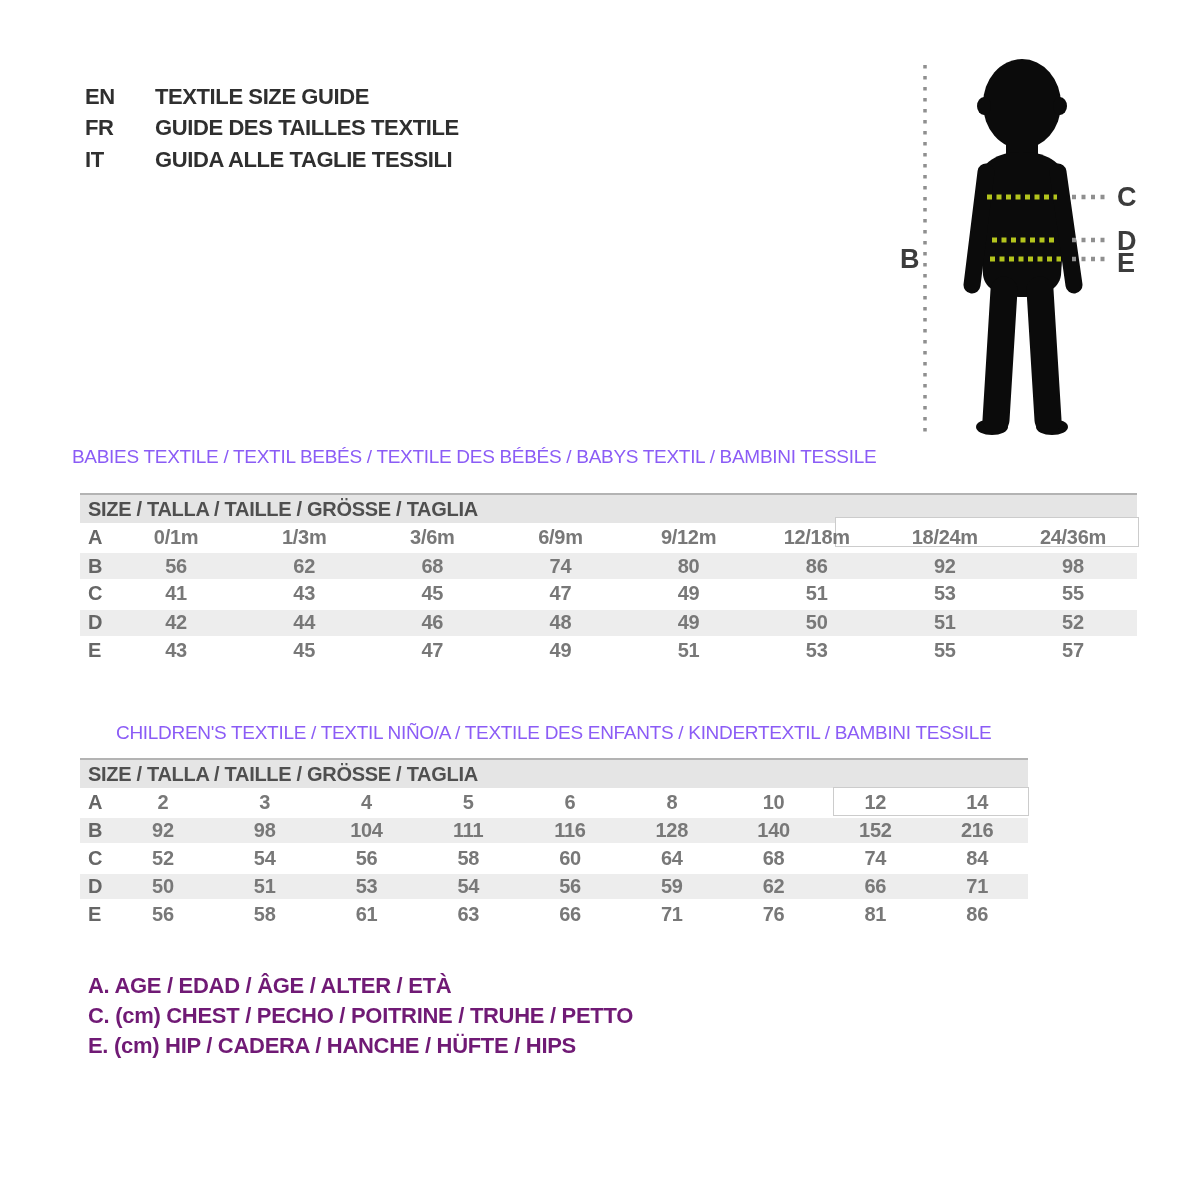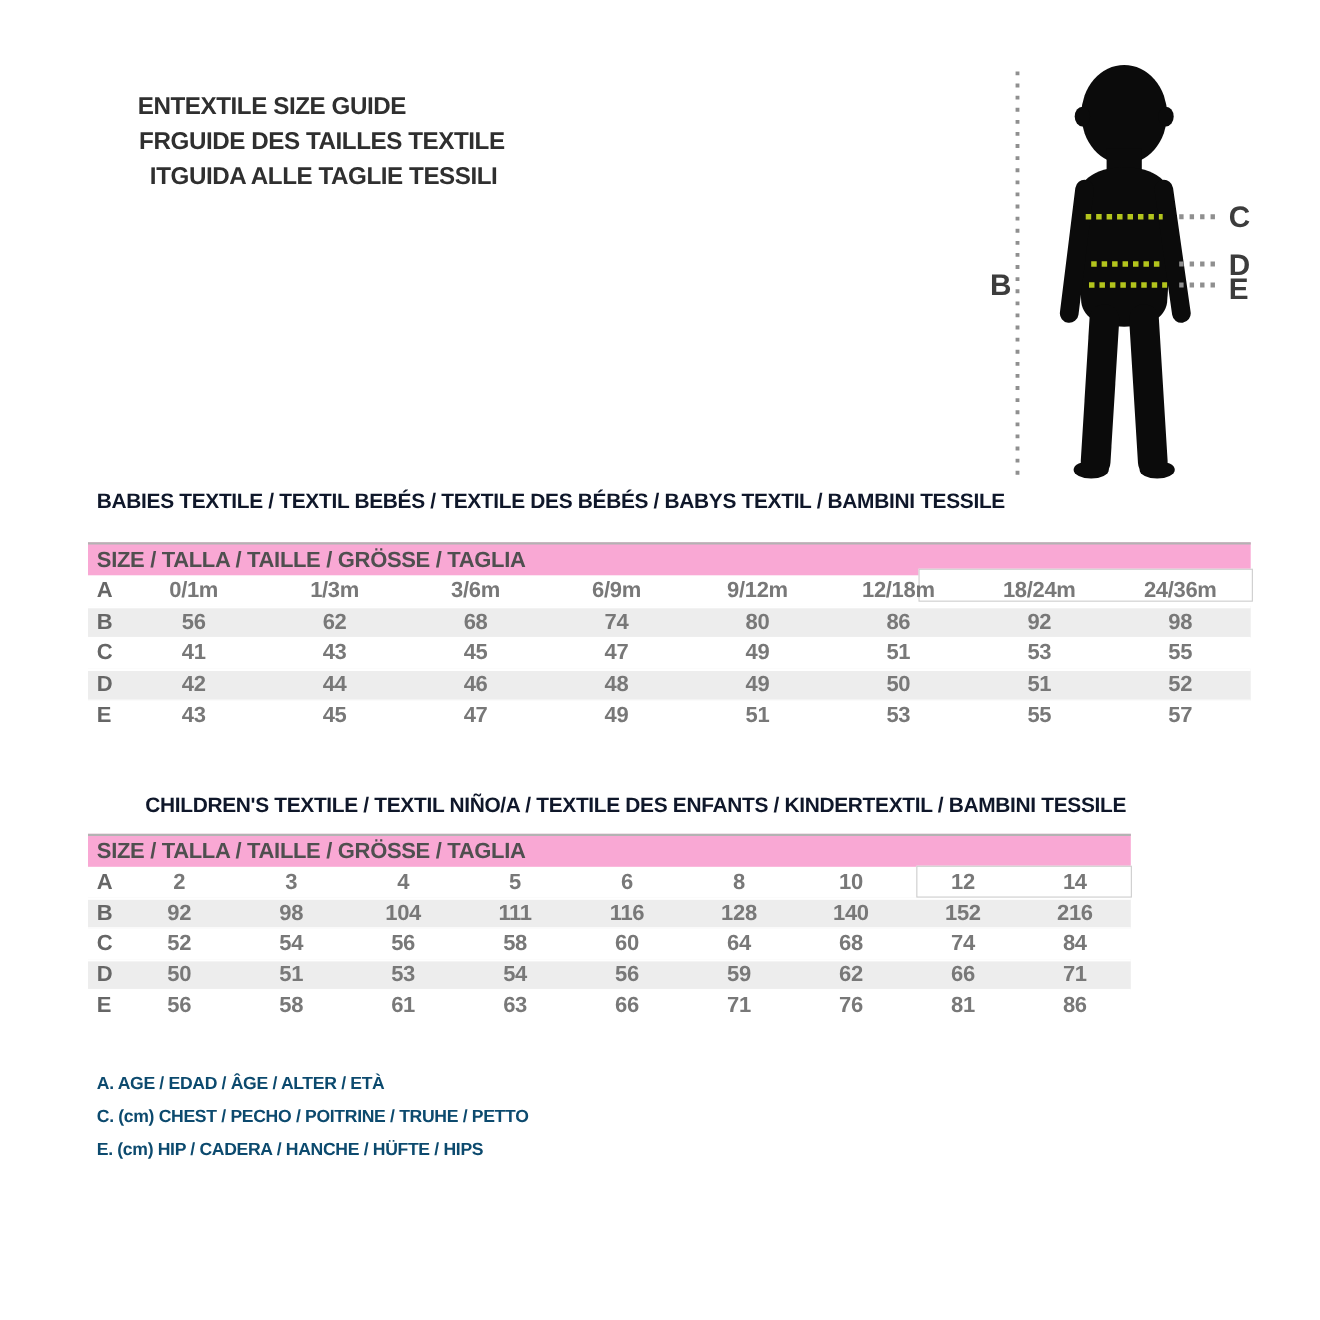--- a/index.html
+++ b/index.html
@@ -5,38 +5,38 @@
   html,body{margin:0;padding:0;}
   body{
     width:1200px;height:1200px;position:relative;background:#ffffff;overflow:hidden;
     font-family:"Liberation Sans","DejaVu Sans",sans-serif;
     -webkit-font-smoothing:antialiased;
   }
   
   .lang-block{position:absolute;left:85px;top:81px;}
   .lang-row{display:flex;height:31.5px;align-items:center;}
   .lang-code,.lang-title{
-    font-weight:bold;font-size:22px;color:#2f2f2f;letter-spacing:-0.4px;white-space:nowrap;text-align:right;
+    font-weight:bold;font-size:22px;color:#2f2f2f;letter-spacing:-0.4px;white-space:nowrap;
   }
   .lang-code{width:70px;}
   
   .figure-svg{position:absolute;left:895px;top:42px;}
   
   .section-heading{
-    position:absolute;left:88px;font-weight:bold;font-size:19px;color:#0f172a;
+    position:absolute;left:72px;font-weight:normal;font-size:19px;color:#8b5cf6;
     letter-spacing:-0.3px;white-space:nowrap;
   }
   .heading-babies{top:446px;}
   .heading-children{top:722px;margin-left:44px;}
   
   .size-table{position:absolute;left:80px;}
   .table-babies{top:493px;width:1057px;}
   .table-children{top:758px;width:948px;}
   .header-bar{
-    height:30px;background:#f9a8d4;border-top:2px solid #b3b3b3;box-sizing:border-box;
+    height:30px;background:#e5e5e5;border-top:2px solid #b3b3b3;box-sizing:border-box;
     display:flex;align-items:center;padding-left:8px;
     font-weight:bold;font-size:20px;color:#4f4f4f;letter-spacing:-0.3px;
   }
   .trow{display:flex;align-items:center;height:28.4px;}
   .table-children .trow{height:28px;}
   .trow.band{background:#ededed;border-top:2px solid #ffffff;border-bottom:1px solid #ffffff;box-sizing:border-box;}
   .tlabel{
     flex:0 0 32px;padding-left:8px;box-sizing:border-box;
     font-weight:bold;font-size:20px;color:#666666;
   }
@@ -45,21 +45,21 @@
     position:relative;z-index:2;letter-spacing:-0.3px;
   }
   
   .hl-box{position:absolute;background:#ffffff;border:1px solid #cccccc;z-index:1;box-sizing:border-box;}
   .hl-babies{left:835px;top:517px;width:304px;height:30px;}
   .hl-children{left:833px;top:787px;width:196px;height:29px;}
   
   .legend{position:absolute;left:88px;top:971px;}
   .legend-line{
     height:30px;display:flex;align-items:center;
-    font-weight:bold;font-size:16px;color:#0c4a6e;letter-spacing:-0.3px;white-space:nowrap;
+    font-weight:bold;font-size:22px;color:#701a75;letter-spacing:-0.3px;white-space:nowrap;
   }
   .figure-label{font-weight:bold;font-size:27px;fill:#3c3c3c;font-family:"Liberation Sans","DejaVu Sans",sans-serif;}
 </style>
 </head>
 <body>
 
 <div class="lang-block">
     <div class="lang-row">
       <span class="lang-code">EN</span>
       <span class="lang-title">TEXTILE SIZE GUIDE</span>

